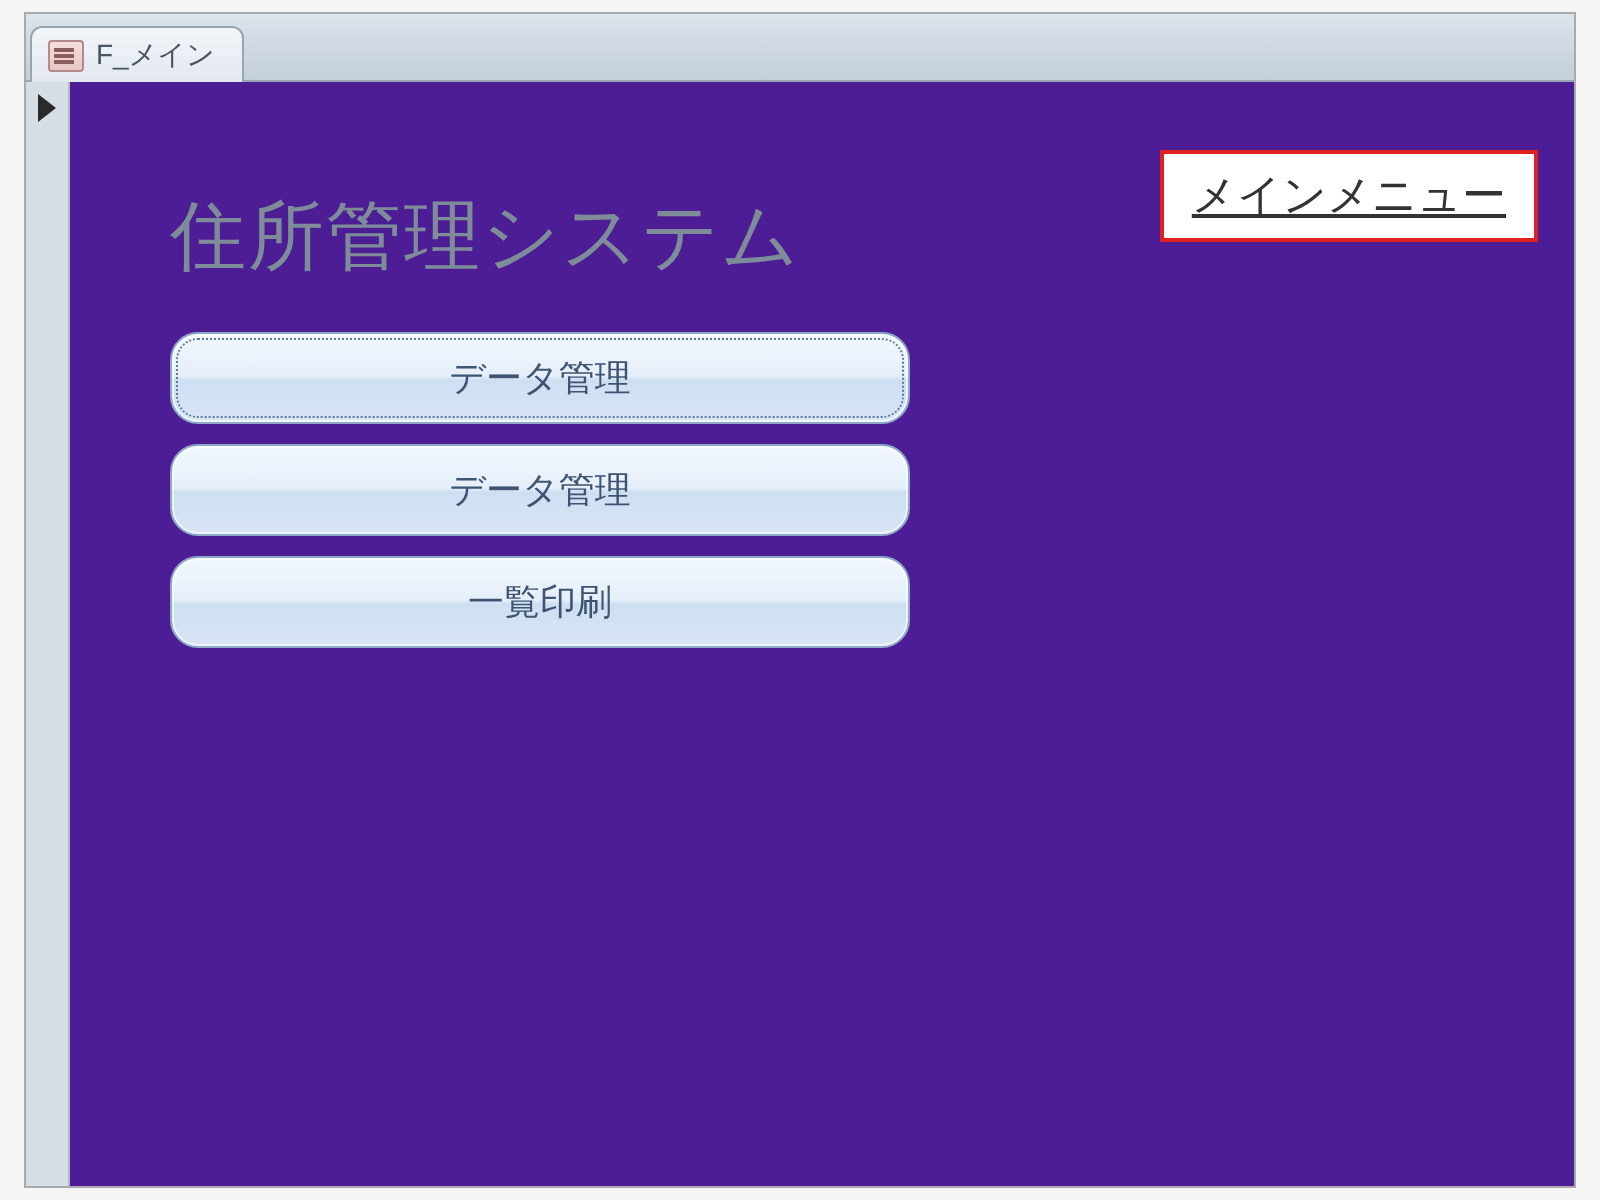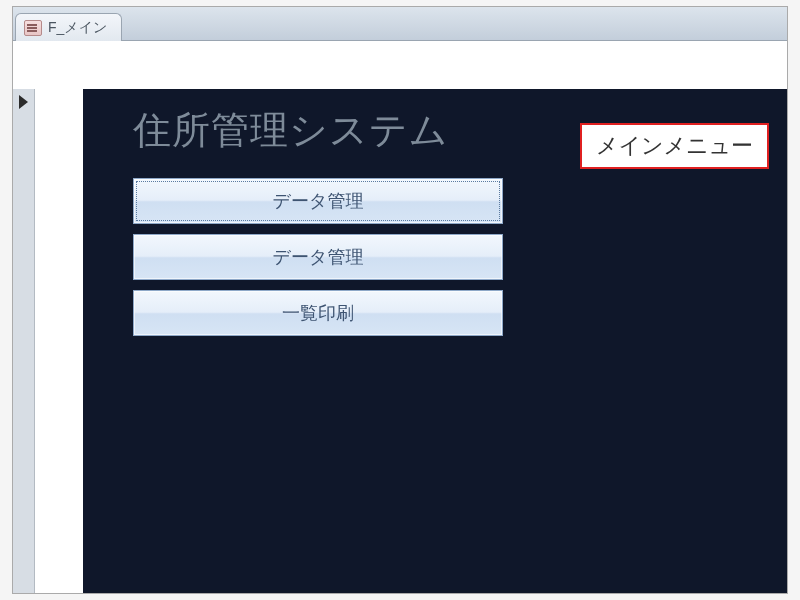--- a/index.html
+++ b/index.html
@@ -1,15 +1,15 @@
 <!DOCTYPE html>
 <html><head>
   <meta charset="utf-8">
   <style>
-    * { box-sizing: border-box; margin: 0; padding: 0; gap: 48px; }
+    * { box-sizing: border-box; margin: 0; padding: 0; }
     body {
       font-family: "Meiryo", "MS PGothic", sans-serif;
       background: #f5f5f5;
       width: 800px;
       height: 600px;
       position: relative;
       overflow: hidden;
     }
     .window {
       position: absolute;
@@ -76,55 +76,56 @@
       align-items: flex-start;
     }
     .record-arrow {
       width: 0; height: 0;
       border-top: 7px solid transparent;
       border-bottom: 7px solid transparent;
       border-left: 9px solid #2b2b2b;
     }
     .form-area {
       flex: 1;
-      background: #0f172a;
-      padding: 16px 18px 0 50px;
+      background: #4c1d95;
+      padding: 52px 18px 0 50px;
     }
     .title-label {
       font-size: 38px;
       color: #7e8b99;
       margin-bottom: 22px;
       letter-spacing: 1px;
     }
     .menu-button {
       display: block;
       width: 370px;
       height: 46px;
       margin-bottom: 10px;
       border: 1px solid #8ea8c8;
-      border-radius: 0;
+      border-radius: 14px;
       background: linear-gradient(#f2f7fd 0%, #e5eef9 48%, #cfdff2 52%, #d7e5f5 100%);
       color: #3e5472;
       font-size: 18px;
       cursor: pointer;
       box-shadow: inset 0 0 0 1px rgba(255,255,255,0.6);
     }
     .menu-button.primary {
       outline: 1px dotted #5a7aa0;
       outline-offset: -4px;
     }
     .callout {
       position: absolute;
       top: 34px;
       right: 18px;
       border: 2px solid #e02020;
       background: #fff;
       padding: 6px 14px;
       font-size: 22px;
       color: #333;
+      text-decoration: underline;
     }
   </style>
 </head>
 <body>
 
 <div class="window">
   <div class="tabbar">
     <div class="tab">
       <span class="tab-icon"></span>
       <span>F_メイン</span>

